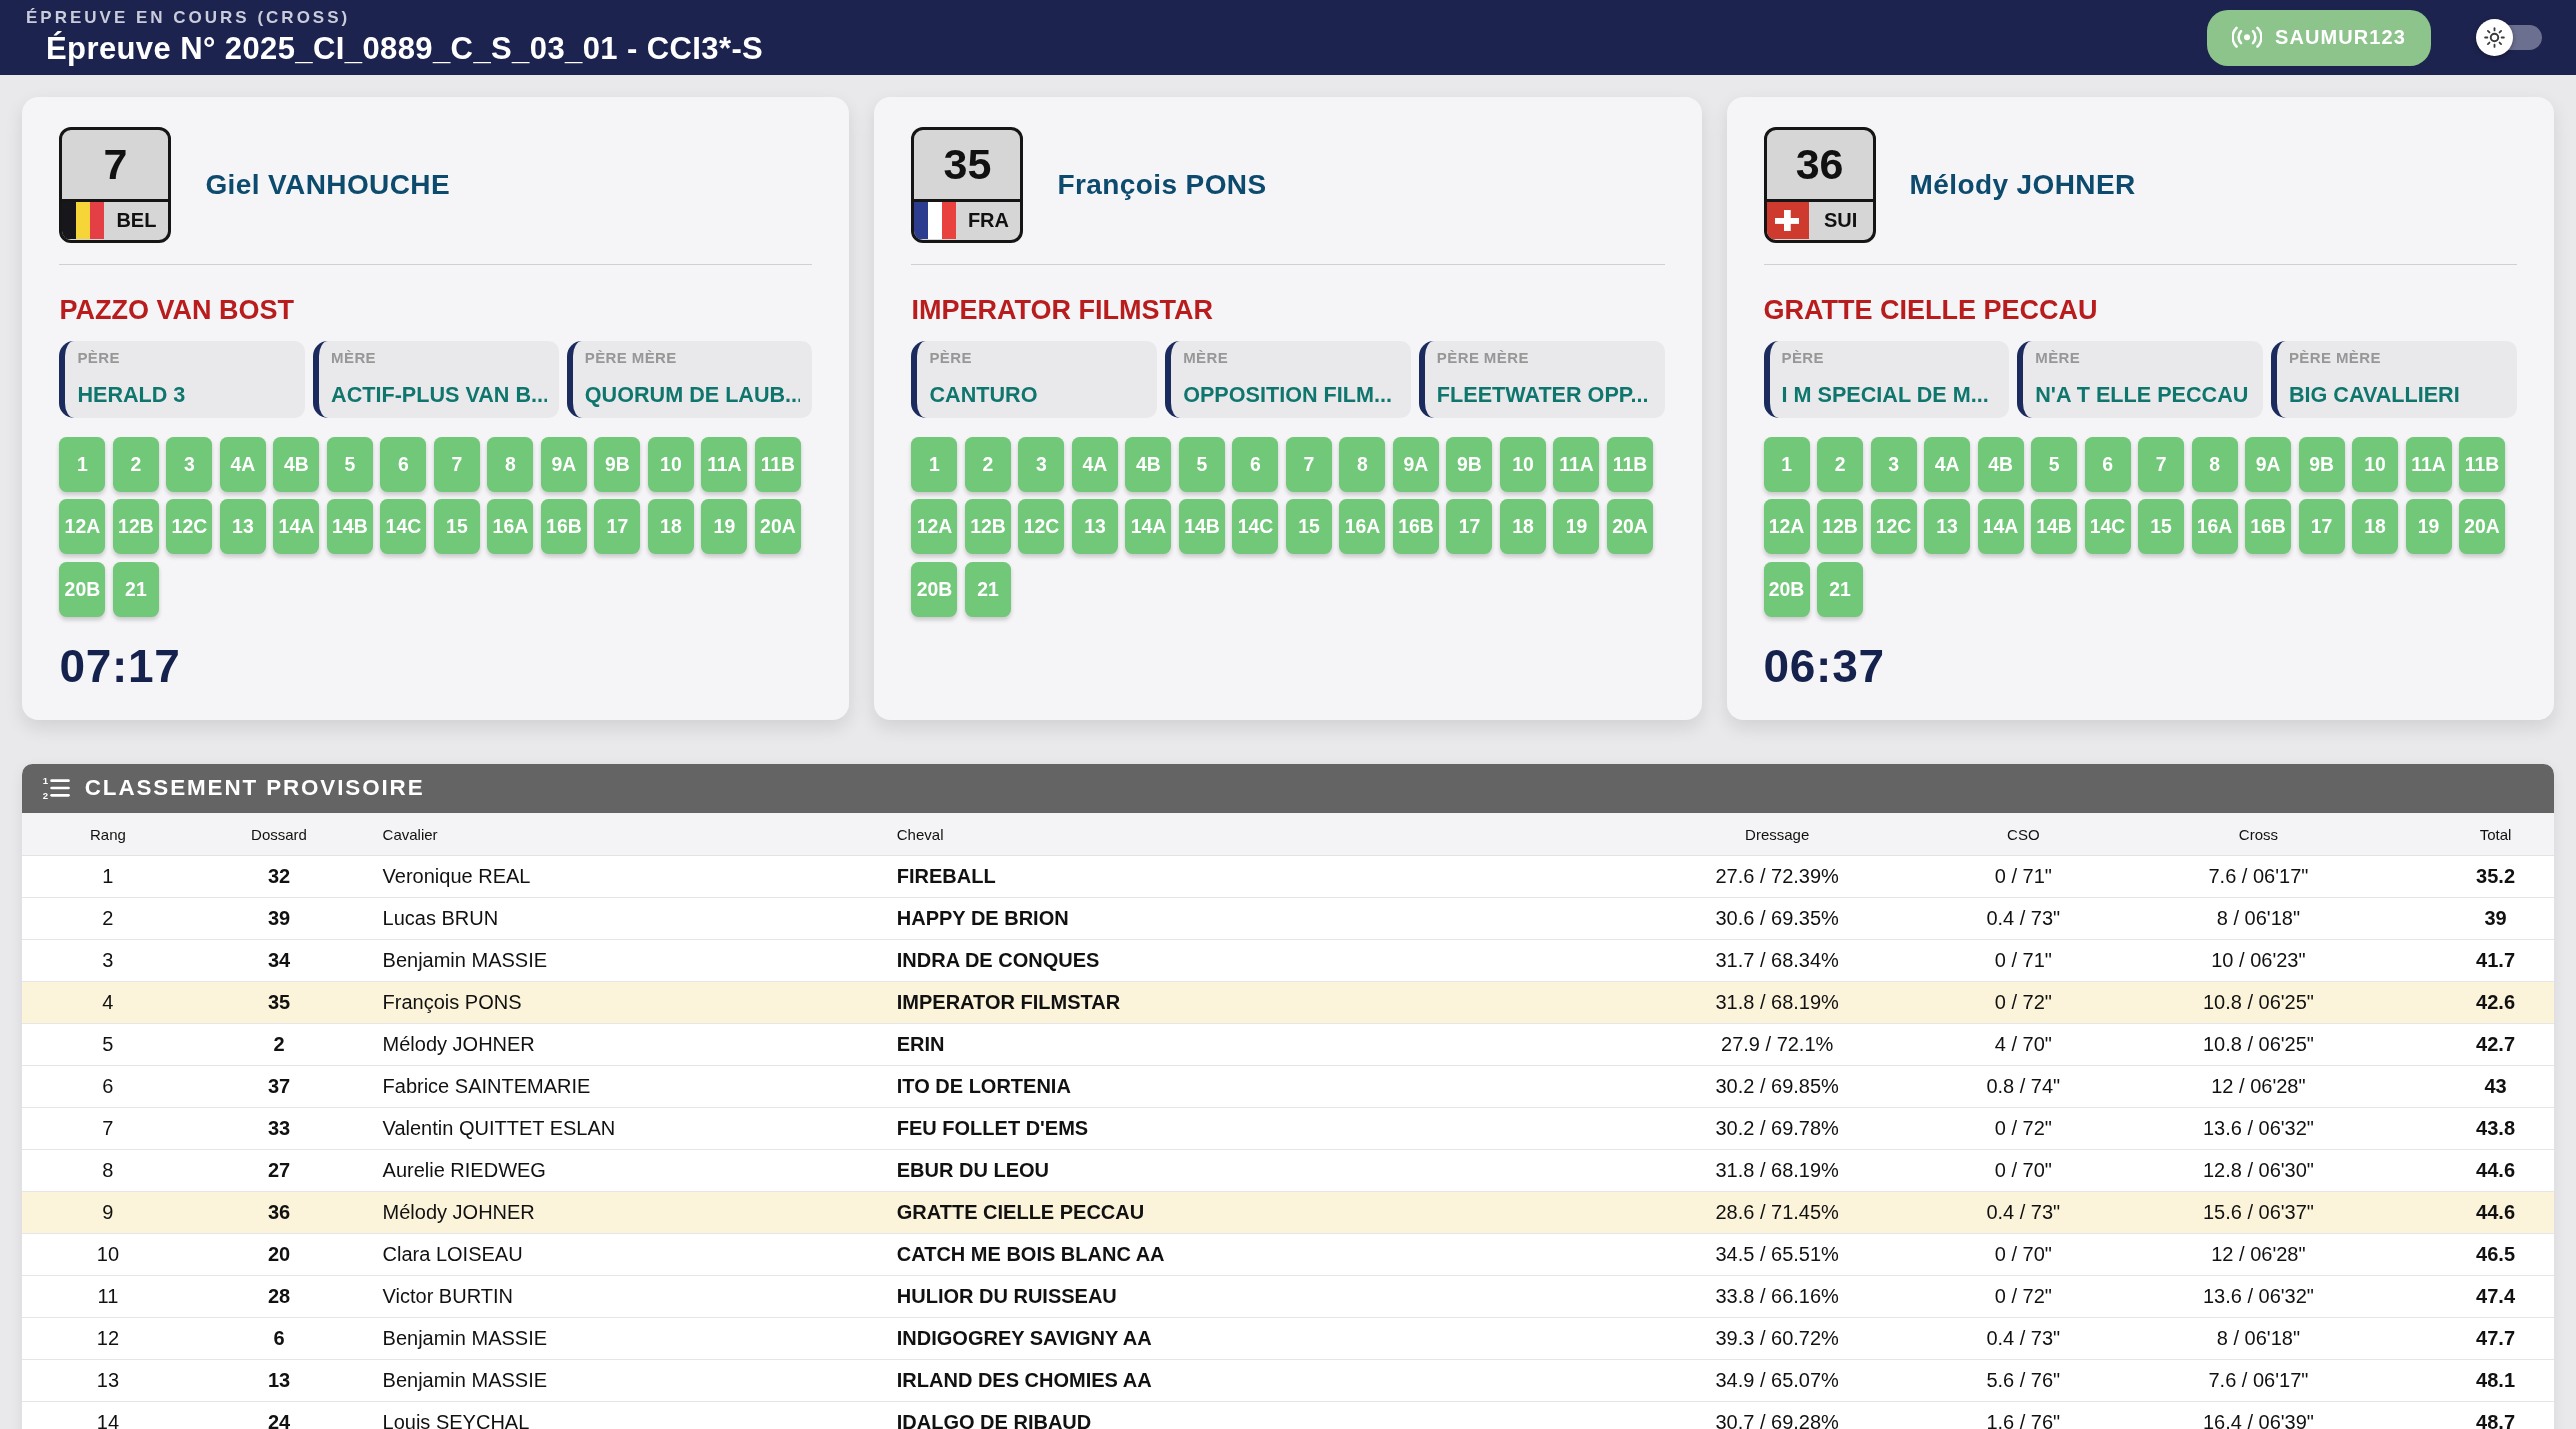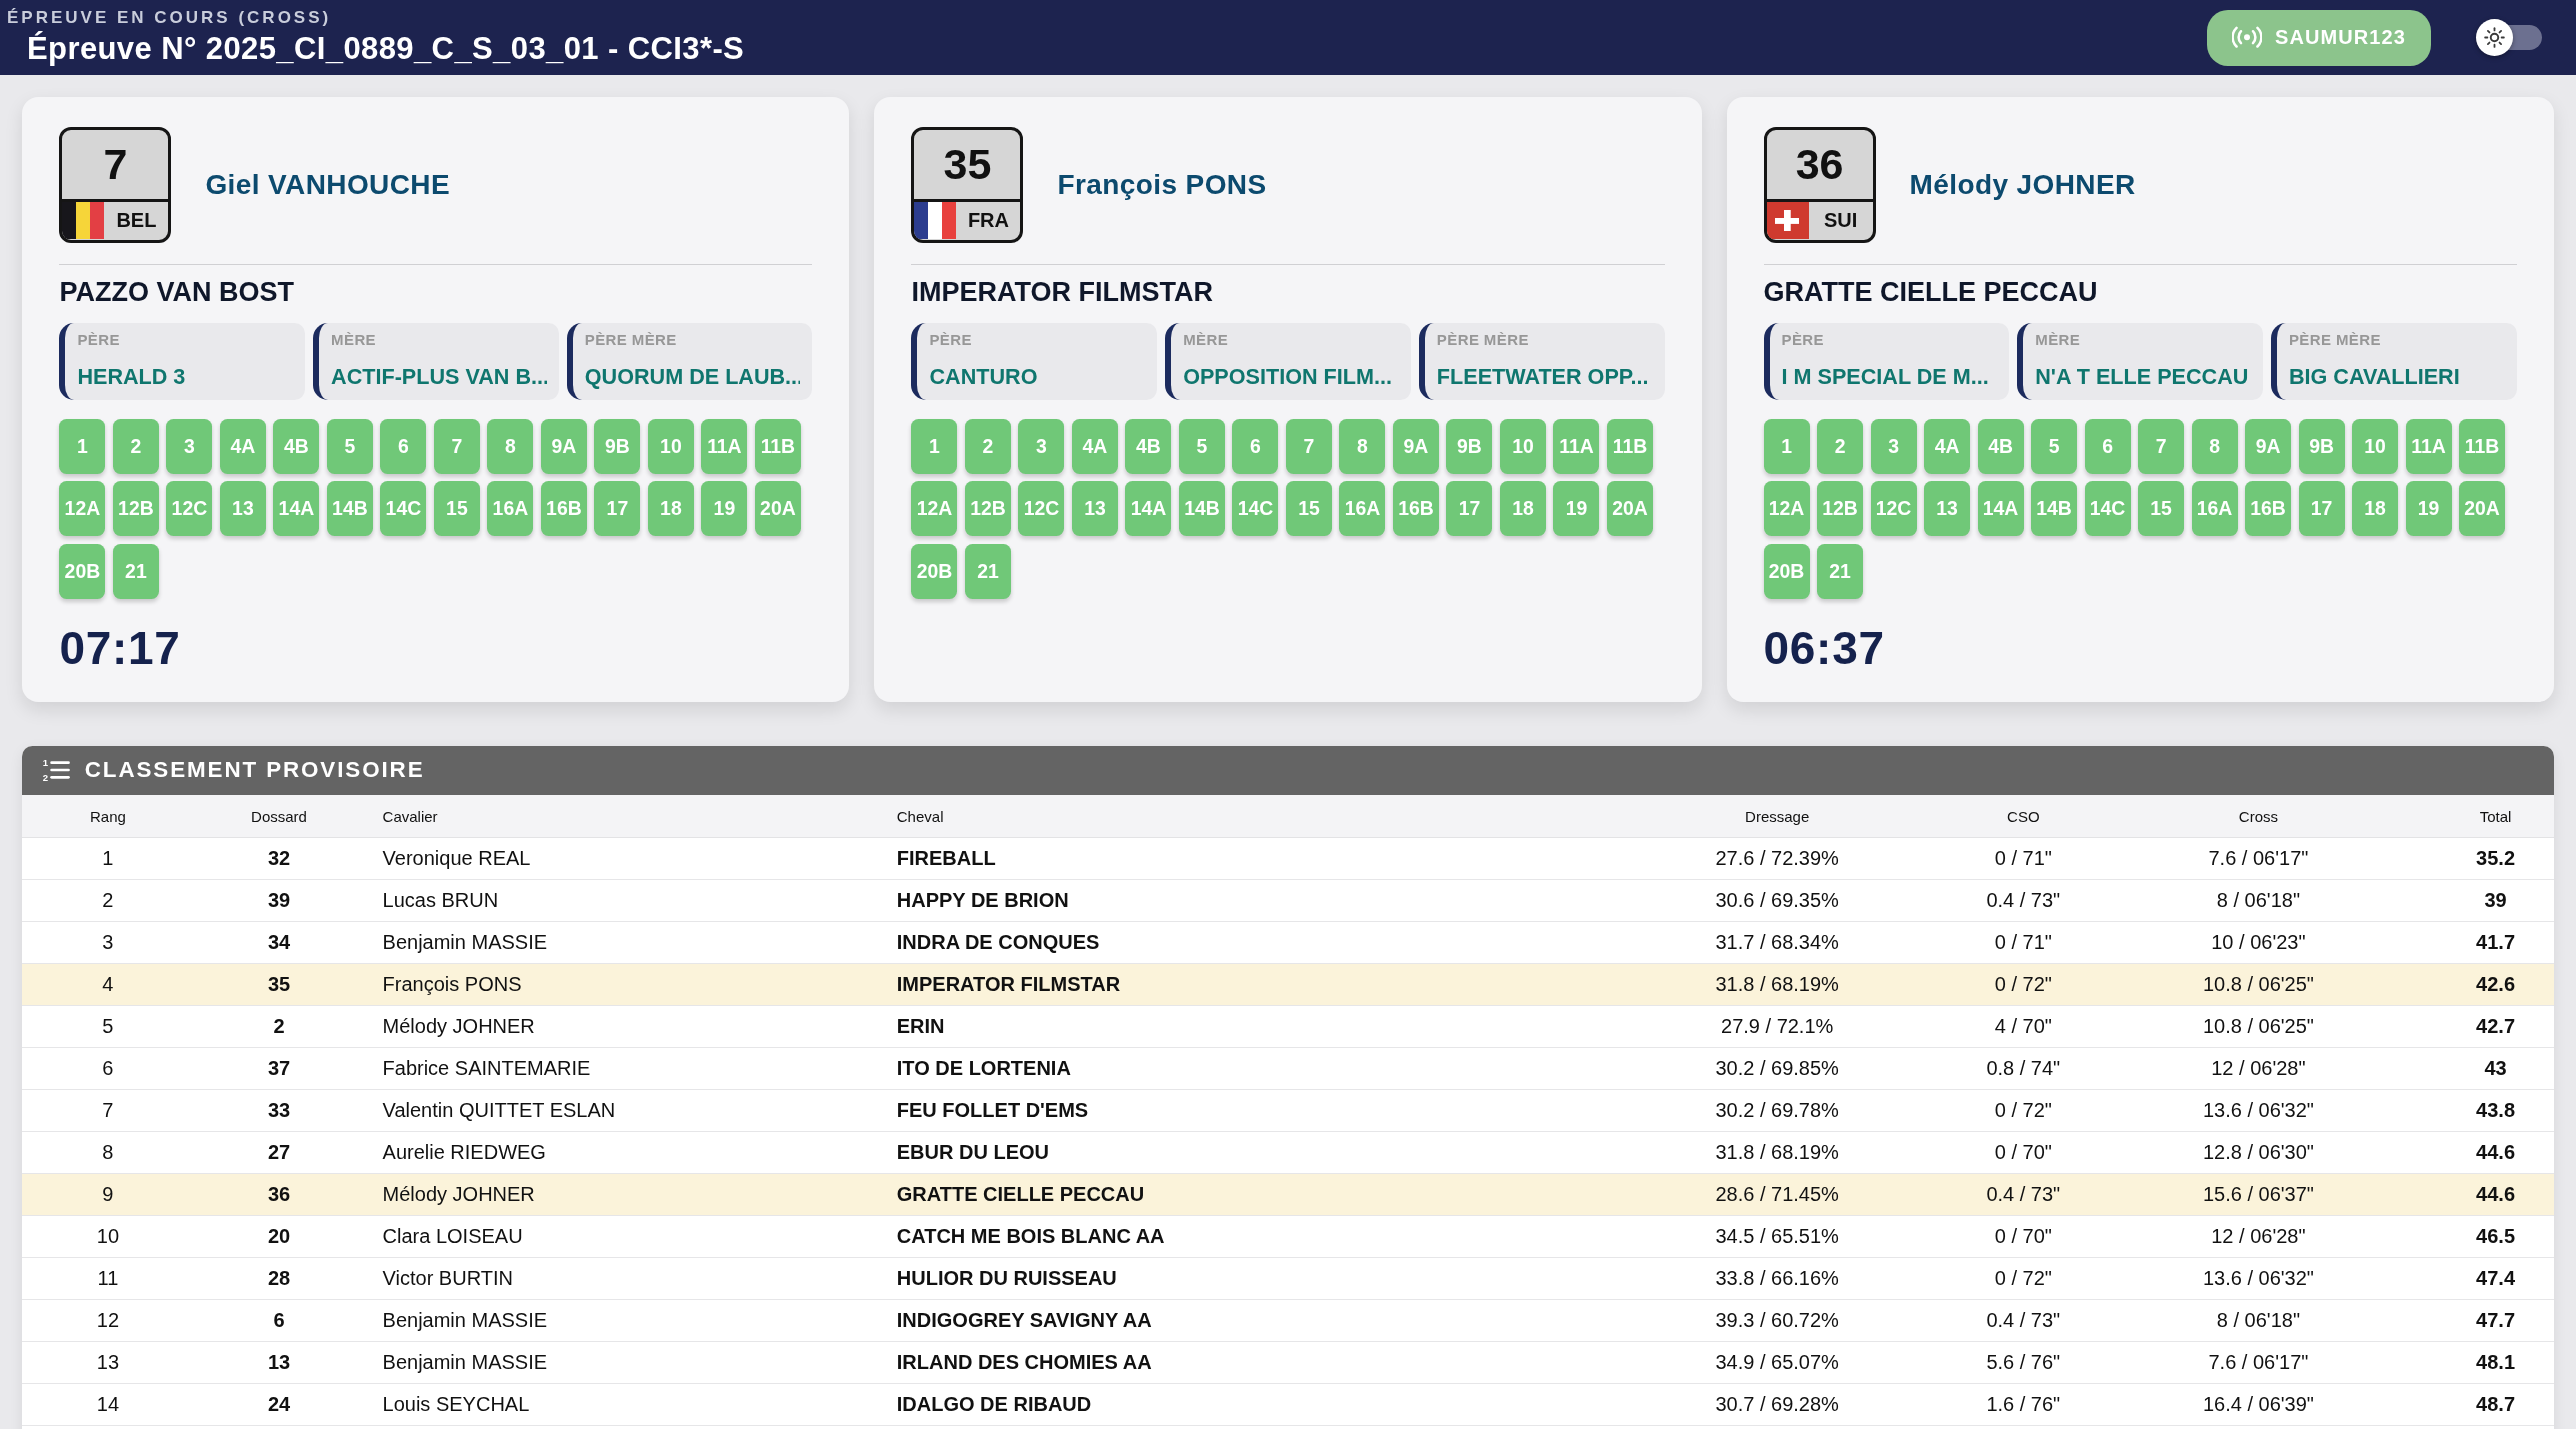--- a/index.html
+++ b/index.html
@@ -11,21 +11,21 @@
     color: #111;
   }
 
   
   .app-header {
     background: #1d234f;
     height: 75px;
     display: flex;
     justify-content: space-between;
     align-items: center;
-    padding: 0 34px 0 7px;
+    padding: 0 34px 0 26px;
     gap: 36px;
   }
   .hdr-sub {
     font-size: 17px; font-weight: 700; letter-spacing: 3px;
     color: #c9cddb;
   }
   .hdr-title {
     font-size: 31px; font-weight: 800; color: #ffffff; margin-top: 3.7px;
     letter-spacing: 0.4px;
     margin-left: 20px;
@@ -78,21 +78,21 @@
       linear-gradient(#fff,#fff) 50% 50%/16% 58% no-repeat,
       linear-gradient(#fff,#fff) 50% 50%/58% 16% no-repeat,
       #cf3a2f;
   }
   .bib-country {
     flex: 1; display: flex; align-items: center; justify-content: center;
     font-size: 20px; font-weight: 800; color: #111;
   }
   .rider-name { font-size: 28px; font-weight: 800; color: #0c4a6e; letter-spacing: 0.4px; }
   .card-divider { border: none; border-top: 1.5px solid #d0d0d3; margin-top: 21px; }
-  .horse-name { margin-top: 12px; font-size: 27px; font-weight: 700; color: #0f172a; }
+  .horse-name { margin-top: 30px; font-size: 27px; font-weight: 700; color: #b91c1c; }
   .pedigree { display: flex; gap: 8px; margin-top: 15px; }
   .ped-box {
     flex: 1; min-width: 0;
     background: #e9e9ec;
     border-left: 6.7px solid #1c2b5e;
     border-radius: 15px 10.4px 10.4px 15px;
     padding: 7.5px 12px 9.7px;
   }
   .ped-label { font-size: 15px; font-weight: 700; color: #979797; letter-spacing: 0.4px; }
   .ped-value {

